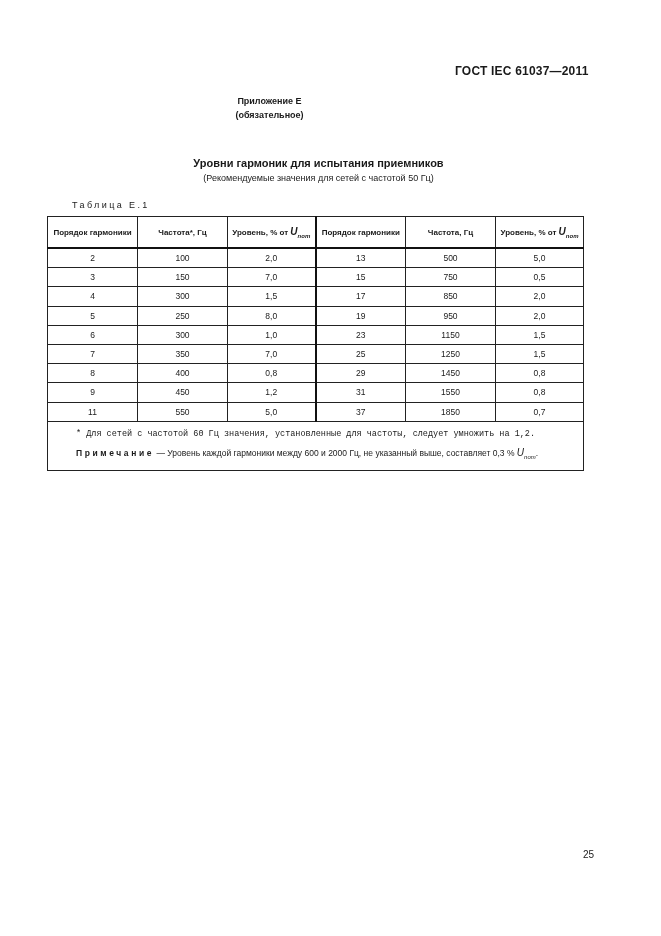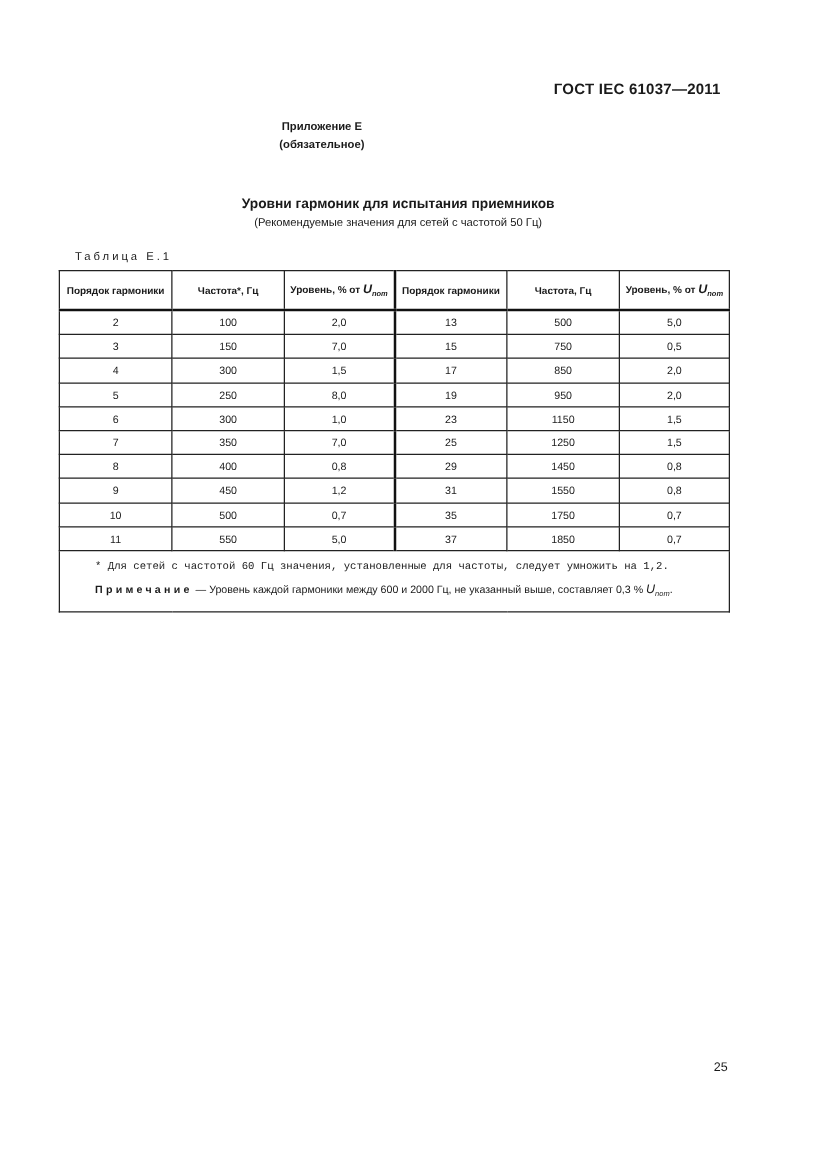--- a/index.html
+++ b/index.html
@@ -1,17 +1,17 @@
 <!DOCTYPE html>
 <html><head>
 <meta charset="utf-8">
 <style>
   html, body { margin:0; padding:0; }
   body { width:661px; height:936px; background:#fff; position:relative; font-family:"Liberation Sans", sans-serif; color:#1a1a1a; overflow:hidden; }
-  .abs { position:absolute; }
+  .abs { position:absolute;margin-left:12px; }
   .doc-code { left:443px; top:64px; font-size:12px; font-weight:bold; letter-spacing:0.2px; }
   .annex-title { left:0; width:523px; top:94px; text-align:center; font-size:9px; font-weight:bold; line-height:14px; }
   .annex-title div { margin-left:-8px; }
   .table-title { left:0; width:661px; top:157px; text-align:center; font-size:11px; font-weight:bold; margin-left:-12px; }
   .table-subtitle { left:0; width:661px; top:173px; text-align:center; font-size:9px; margin-left:-12px; }
   .table-label { left:60px; top:200px; font-size:9px; letter-spacing:2.4px; }
   table.data { position:absolute; left:47px; top:216px; width:536px; border-collapse:collapse; font-size:8.5px; table-layout:fixed; }
   table.data th, table.data td { border:1px solid #222; text-align:center; padding:0; }
   table.data th { font-weight:bold; height:30px; font-size:8px; }
   table.data td { height:18.2px; }
@@ -117,28 +117,20 @@
       </tr>
     <tr>
         <td>9</td>
         <td>450</td>
         <td>1,2</td>
         <td class="sep">31</td>
         <td>1550</td>
         <td>0,8</td>
       </tr>
     <tr>
-        <td>10</td>
-        <td>500</td>
-        <td>0,7</td>
-        <td class="sep">35</td>
-        <td>1750</td>
-        <td>0,7</td>
-      </tr>
-    <tr>
         <td>11</td>
         <td>550</td>
         <td>5,0</td>
         <td class="sep">37</td>
         <td>1850</td>
         <td>0,7</td>
       </tr>
     <tr>
       <td colspan="6" class="notes">
         <div class="note-star">* Для сетей с частотой 60 Гц значения, установленные для частоты, следует умножить на 1,2.</div>

